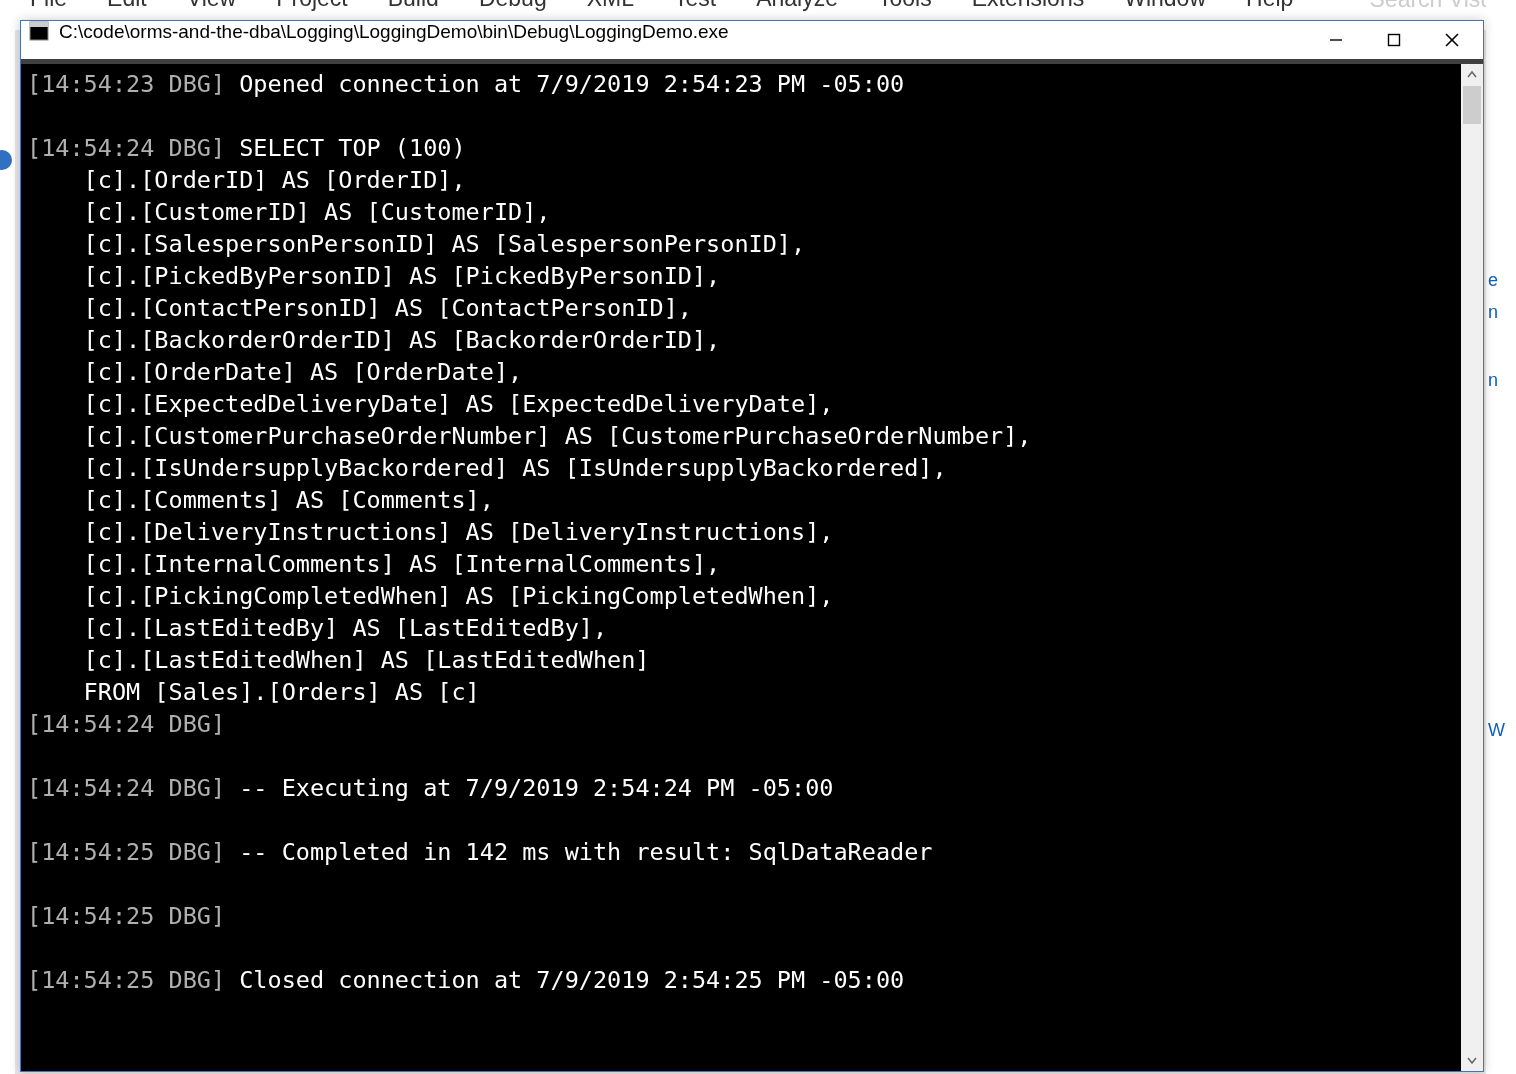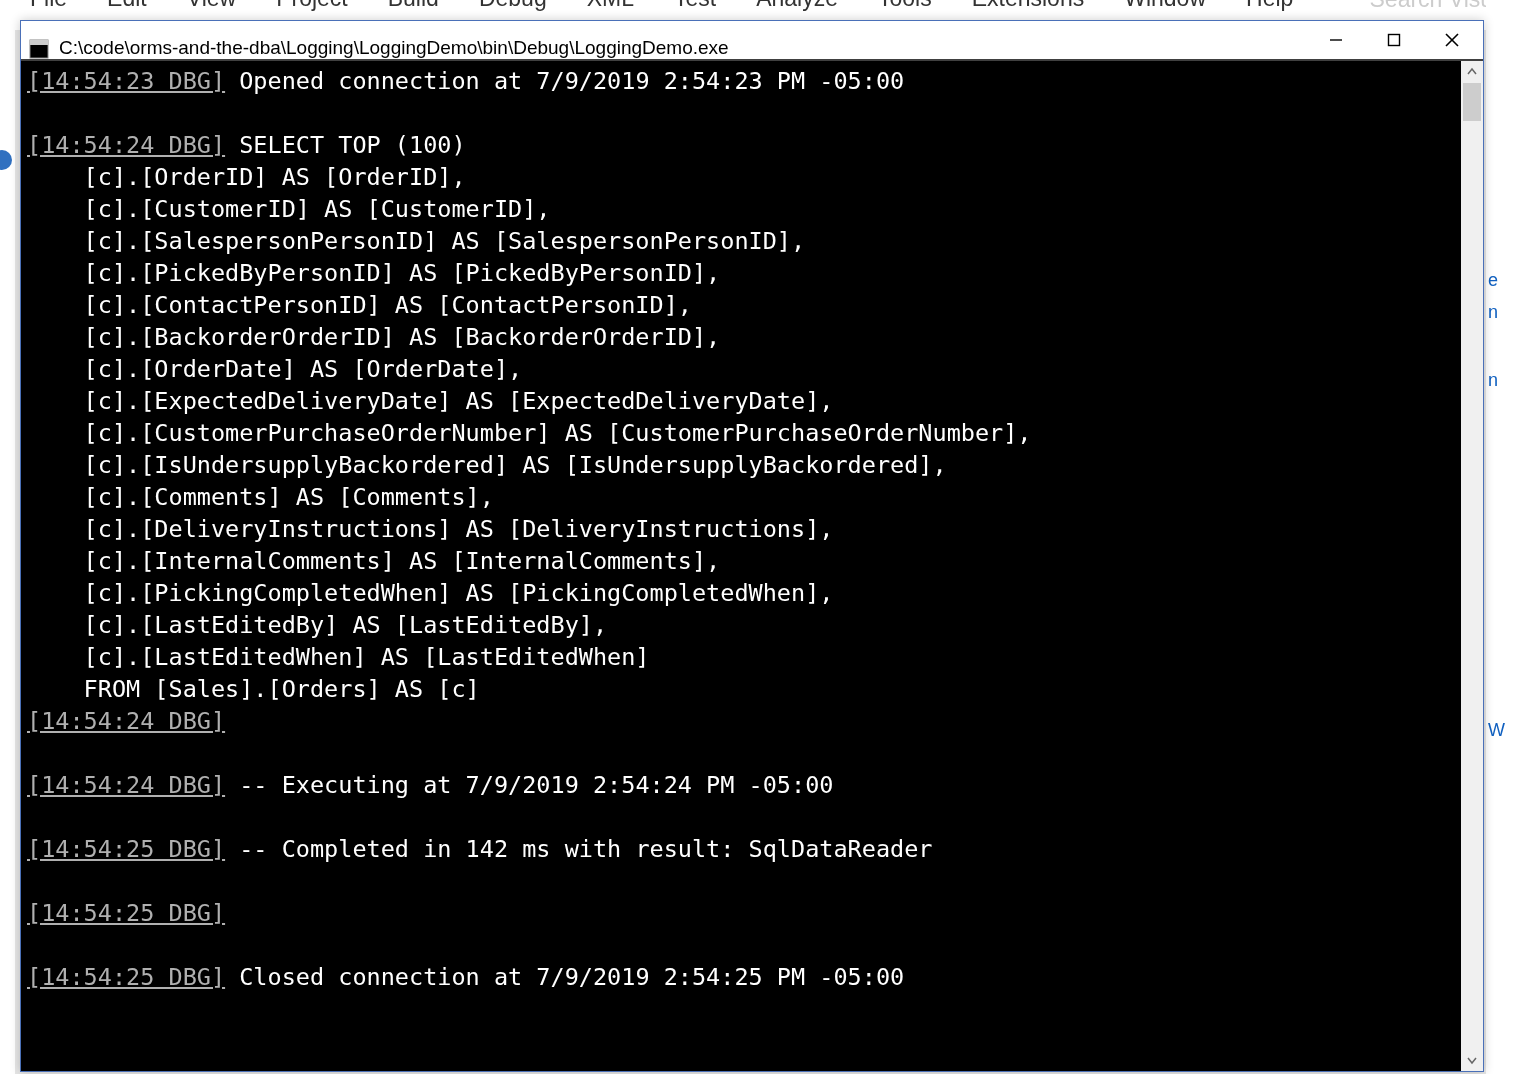--- a/index.html
+++ b/index.html
@@ -87,23 +87,23 @@
     border: 1px solid #4a70b8;
     box-shadow: 0 0 10px rgba(0,0,0,.2);
     display: flex;
     flex-direction: column;
   }
 
   .titlebar {
     height: 38px;
     background: #ffffff;
     display: flex;
-    align-items: flex-end;
+    align-items: flex-start;
     padding: 0 2px 0 8px;
-    border-bottom: 2px solid #404040;
+    border-bottom: 5px solid #404040;
     flex: 0 0 auto;
   }
   .titlebar .app-icon {
     width: 20px;
     height: 20px;
     margin-right: 10px;
     flex:0 0 auto;
   }
   .titlebar .title {
     font-size: 19px;
@@ -137,21 +137,21 @@
   .console-text {
     flex: 1 1 auto;
     padding: 4px 6px;
     font-family: Consolas, "Lucida Console", monospace;
     font-size: 23.5px;
     line-height: 32px;
     color: #ffffff;
     white-space: pre;
     overflow: hidden;
   }
-  .ts { color: #b0b0b0; text-decoration: underline; }
+  .ts { color: #b0b0b0; }
 
   .console-scroll {
     flex: 0 0 22px;
     background: #f0f0f0;
     position: relative;
   }
   .scroll-arrow {
     position: absolute;
     left: 0;
     right: 0;

